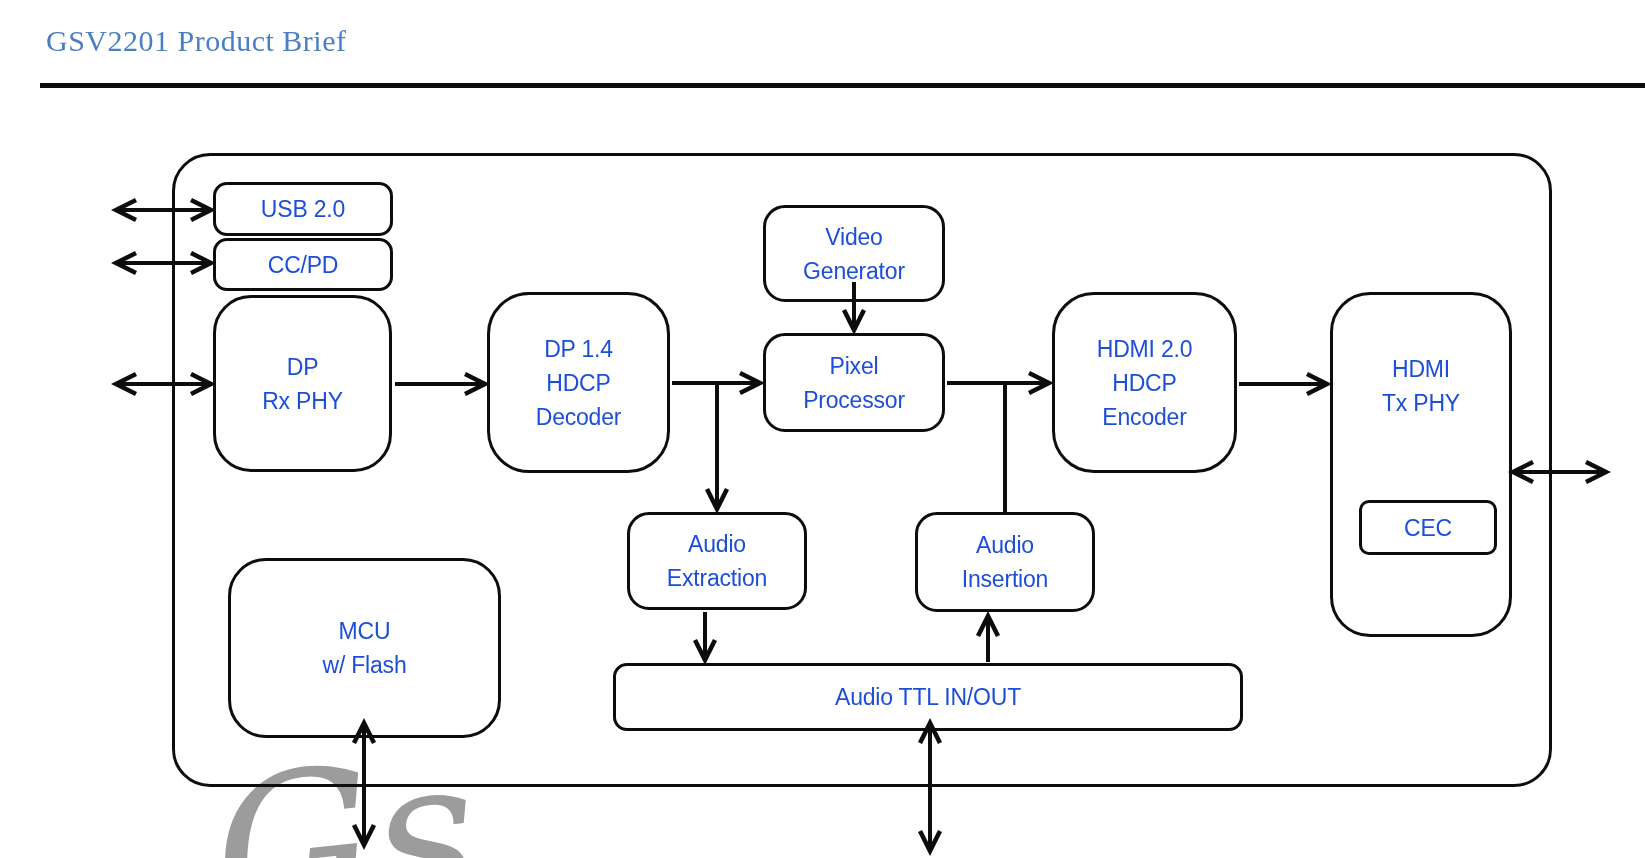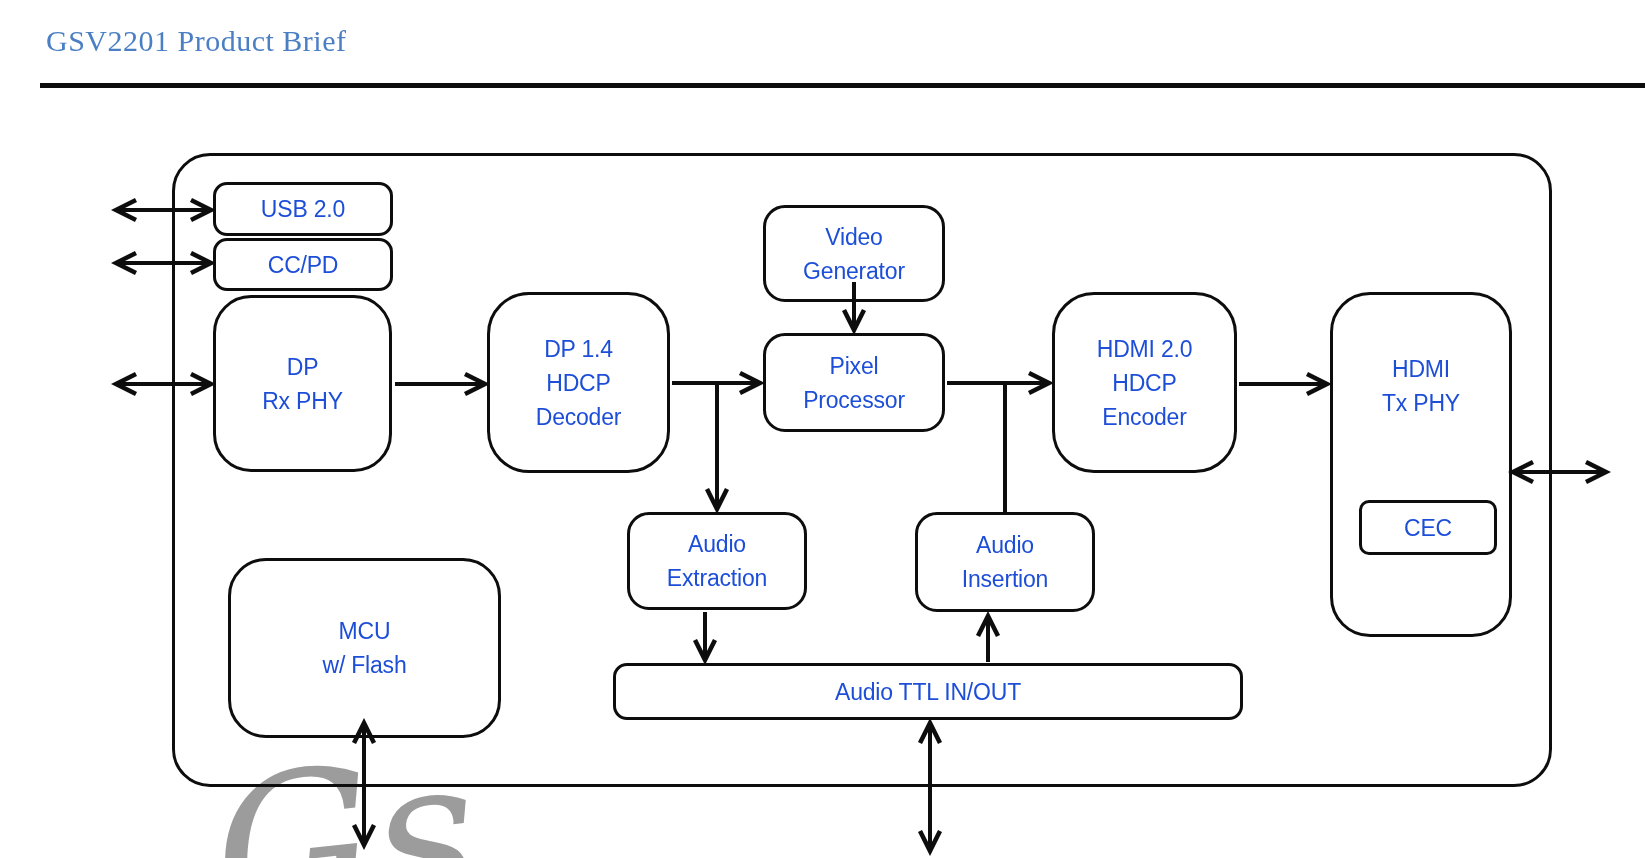--- a/index.html
+++ b/index.html
@@ -108,21 +108,21 @@
 <div class="block" style="left:915px;top:512px;width:180px;height:100px;border-radius:22px;">
   <span>Audio
 Insertion</span>
 </div>
 
 <div class="block" style="left:228px;top:540px;width:273px;height:180px;border-radius:38px;margin-top:18px;">
   <span>MCU
 w/ Flash</span>
 </div>
 
-<div class="block" style="left:613px;top:663px;width:630px;height:57px;border-radius:14px;">
+<div class="block" style="left:613px;top:663px;width:630px;height:68px;border-radius:14px;">
   <span>Audio TTL IN/OUT</span>
 </div>
 
 <svg class="arrows" width="1645" height="858" viewBox="0 0 1645 858">
   <defs>
     <marker id="ah" markerUnits="userSpaceOnUse" markerWidth="28" markerHeight="28" refX="23" refY="13" orient="auto">
       <path d="M3,3 L23,13 L3,23" fill="none" stroke="#0d0d0d" stroke-width="4.5"></path>
     </marker>
     <marker id="ahs" markerUnits="userSpaceOnUse" markerWidth="28" markerHeight="28" refX="23" refY="13" orient="auto-start-reverse">
       <path d="M3,3 L23,13 L3,23" fill="none" stroke="#0d0d0d" stroke-width="4.5"></path>

